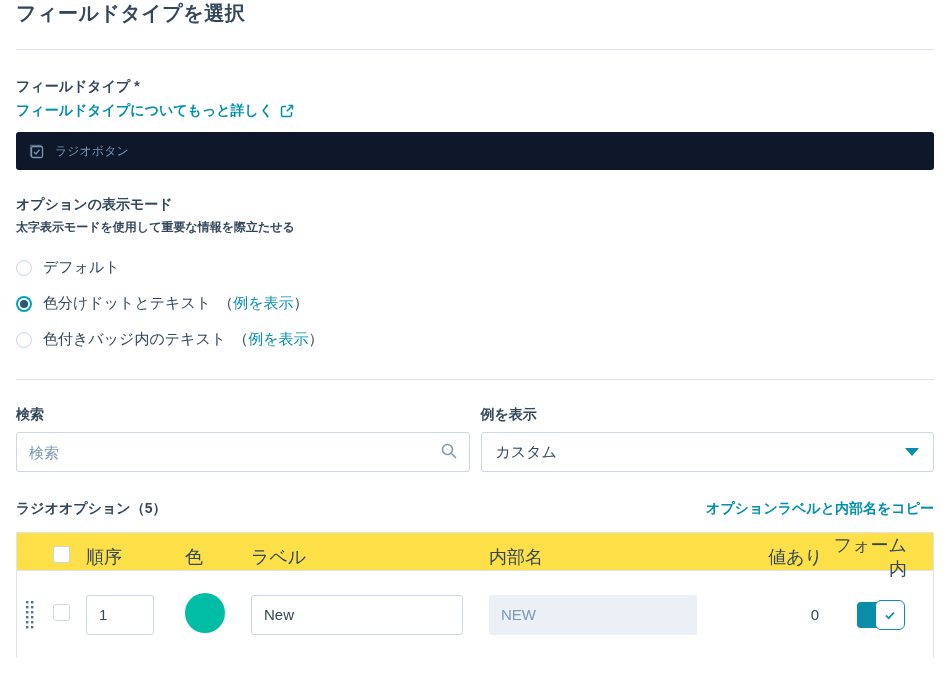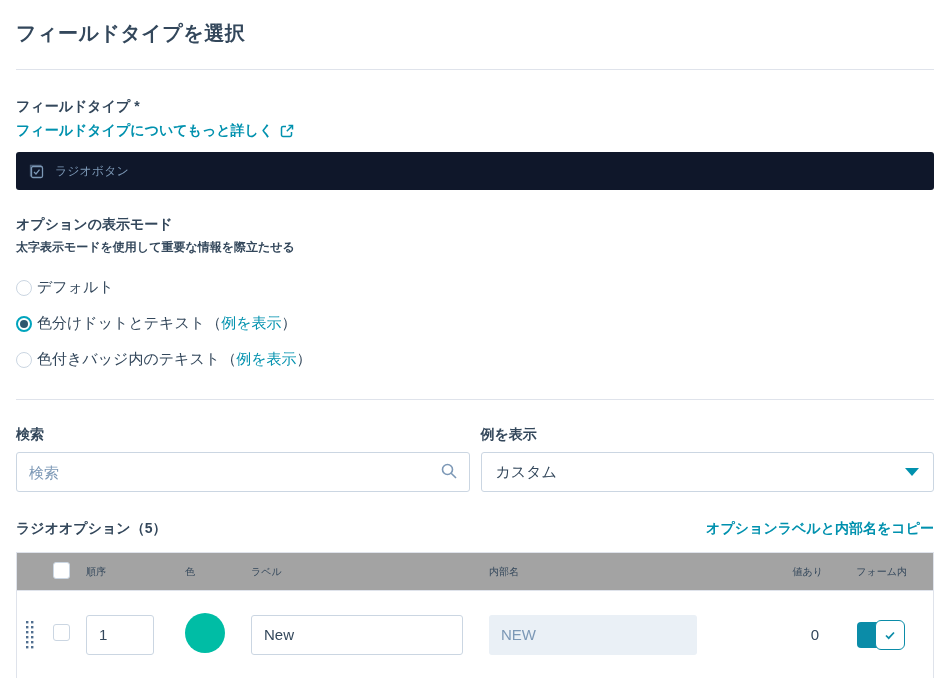--- a/index.html
+++ b/index.html
@@ -5,21 +5,20 @@
   * { box-sizing: border-box; margin: 0; padding: 0; }
   html, body { width: 950px; height: 680px; overflow: hidden; }
   body {
     background: #ffffff;
     font-family: "Liberation Sans", "DejaVu Sans", sans-serif;
     color: #33475b;
   }
   .page { padding: 0 16px; width: 950px; }
 
   .page-title {
-    margin-top: 20px;
     font-size: 20px;
     font-weight: 700;
     color: #33475b;
     letter-spacing: .5px;
   }
   .divider { border: 0; border-top: 1px solid #dfe3eb; margin-top: 22px; }
   .divider2 { border: 0; border-top: 1px solid #dfe3eb; margin-top: 30px; }
 
   .field-label {
     margin-top: 28px;
@@ -66,21 +65,21 @@
     margin-top: 5px;
     font-size: 12px;
     font-weight: 700;
     color: #33475b;
   }
 
   .radio-group { margin-top: 22px; }
   .radio-item {
     display: flex;
     align-items: center;
-    gap: 5px;
+    gap: 11px;
     margin-bottom: 17px;
     cursor: pointer;
     font-size: 15px;
     color: #33475b;
   }
   .radio {
     width: 16px; height: 16px;
     border: 1px solid #cbd6e2;
     border-radius: 50%;
     background: #fff;
@@ -160,24 +159,24 @@
     border-bottom: none;
     height: 126px;
     overflow: hidden;
   }
   .t-grid {
     display: grid;
     grid-template-columns: 22px 44px 102px 66px 238px 250px 88px 104px;
     align-items: center;
   }
   .thead {
-    background: #a3a3a3;
+    background: #fde047;
     height: 38px;
     border-bottom: 1px solid #dfe3eb;
-    font-size: 10px;
+    font-size: 18px;
     color: #33475b;
   }
   .trow {
     height: 88px;
     border-bottom: 1px solid #dfe3eb;
     background: #fff;
   }
   .cell-right { text-align: right; padding-right: 4px; }
   .cell-form-h { text-align: right; padding-right: 24px; }
   .checkbox {

